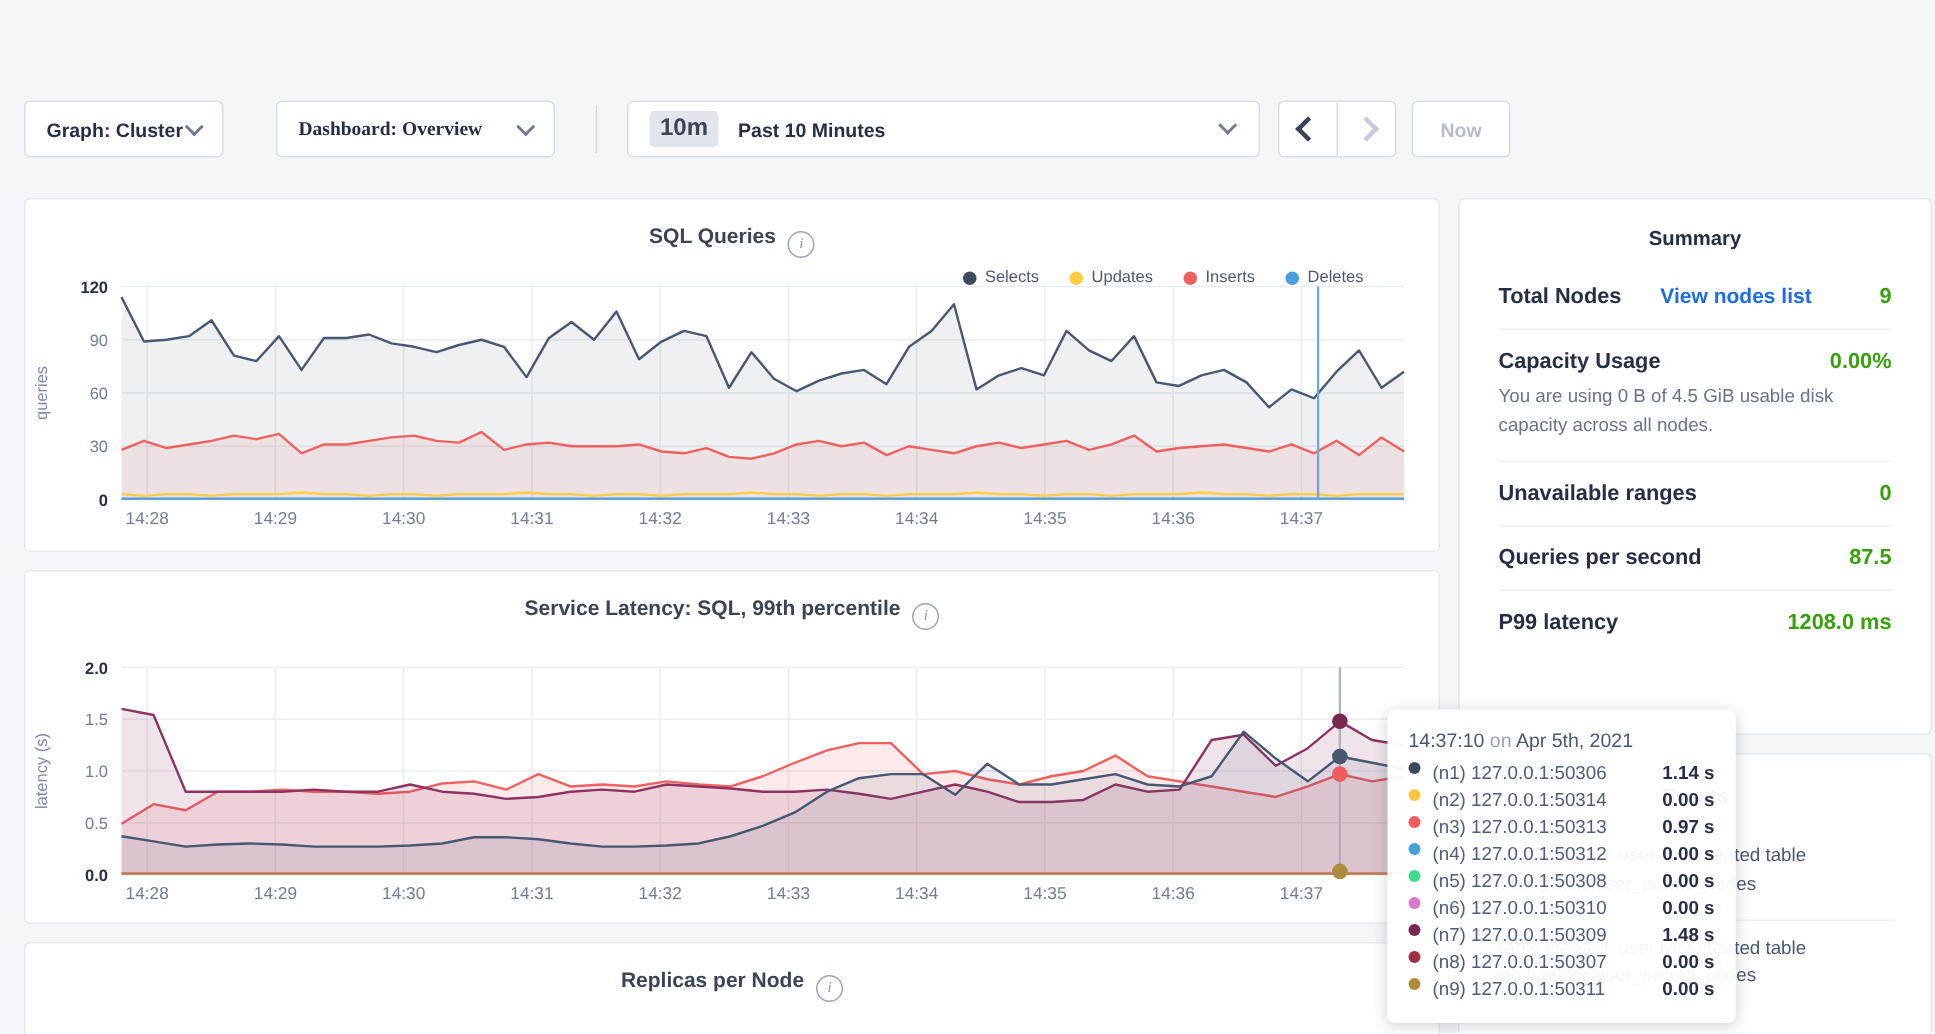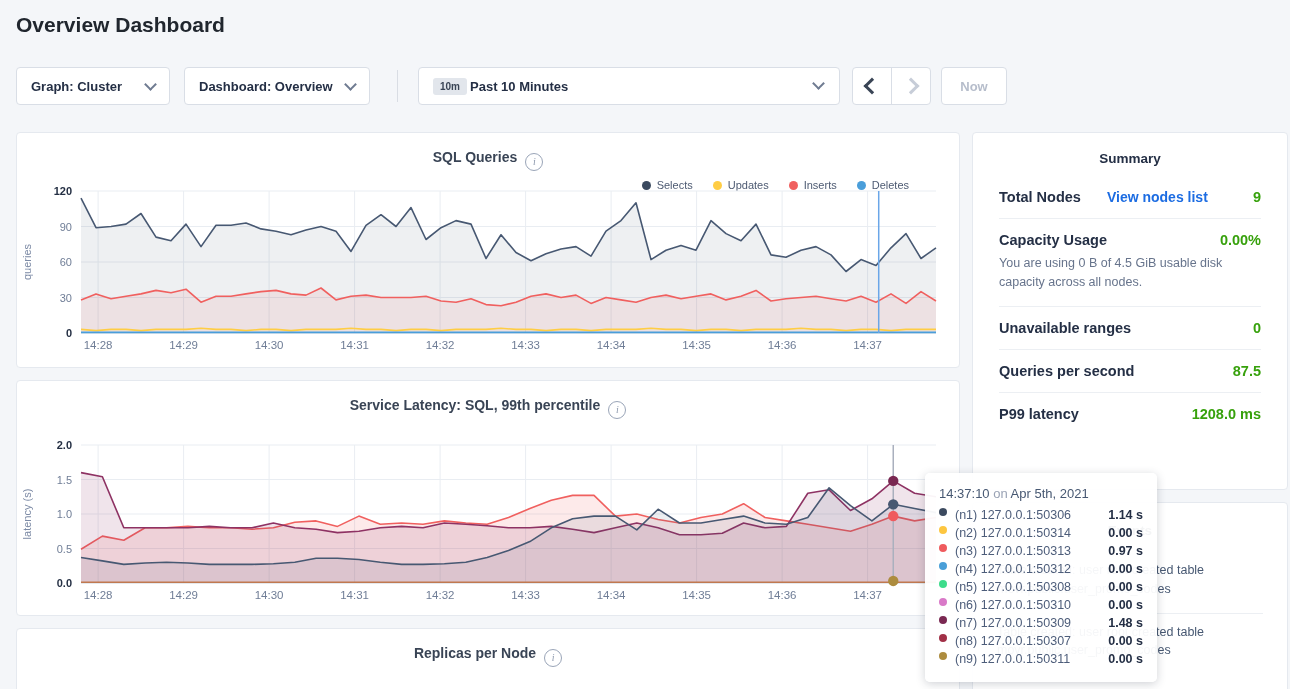--- a/index.html
+++ b/index.html
@@ -4,25 +4,25 @@
 <style>
   html,body{margin:0;padding:0;}
   .app{position:relative;width:1290px;height:689px;background:#f4f6f9;overflow:hidden;
        font-family:"Liberation Sans",sans-serif;color:#394455;}
   .page-title{position:absolute;left:16px;top:13px;font-size:21px;font-weight:700;color:#20262e;}
 
   
   .ctl{position:absolute;top:67px;height:38px;box-sizing:border-box;background:#fff;
        border:1px solid #d9dee6;border-radius:4px;display:flex;align-items:center;
        font-size:13px;font-weight:700;color:#242f45;cursor:pointer;}
-  .dd1{left:16px;width:154px;padding:0 14px;justify-content:space-between;}
-  .dd2{left:184px;width:186px;padding:5px 14px;justify-content:space-between;}
+  .dd1{left:16px;width:133px;padding:0 14px;justify-content:space-between;}
+  .dd2{left:184px;width:186px;padding:5px 14px;justify-content:space-between;font-family:Liberation Serif, serif;}
   .vdivider{position:absolute;left:397px;top:70px;width:1px;height:32px;background:#d9dde4;}
   .timesel{left:418px;width:422px;padding:0 14px;}
-  .badge{background:#e2e6ec;border-radius:3px;padding:3px 7px;font-size:10px;font-weight:700;color:#394455;margin-right:3px;text-align:right;}
+  .badge{background:#e2e6ec;border-radius:3px;padding:3px 7px;font-size:16px;font-weight:700;color:#394455;margin-right:13px;text-align:right;}
   .chev{display:inline-block;width:7px;height:7px;border-top:2px solid #6f7b91;border-right:2px solid #6f7b91;}
   .chev.down{transform:rotate(135deg);margin-top:-4px;}
   .chev.left{transform:rotate(-135deg);border-color:#394455;border-width:3px;width:9px;height:9px;}
   .chev.right{transform:rotate(45deg);border-color:#c7cdd8;border-width:3px;width:9px;height:9px;}
   .timesel .chev{position:absolute;right:16px;top:15px;}
   .arrows{left:852px;width:79px;padding:0;}
   .arrowbtn{flex:1;height:100%;display:flex;align-items:center;justify-content:center;}
   .arrowbtn+.arrowbtn{border-left:1px solid #d9dee6;}
   .nowbtn{left:941px;width:66px;justify-content:center;color:#b6bdcb;cursor:default;}
 
@@ -66,21 +66,20 @@
   .tt-head .on{color:#9aa3b5;}
   .tt-row{display:flex;align-items:flex-start;gap:8px;font-size:12.5px;color:#4d5d7a;height:18px;}
   .tt-row .dot{width:8px;height:8px;border-radius:50%;flex:0 0 auto;}
   .tt-row .v{margin-left:auto;font-weight:700;color:#242f45;}
 </style>
 </head>
 <body>
 
 <div class="app">
 
-  <div class="page-title">Overview Dashboard</div>
 
   <div class="ctl dd1">
     <span>Graph: Cluster</span>
     <span class="chev down"></span>
   </div>
   <div class="ctl dd2">
     <span>Dashboard: Overview</span>
     <span class="chev down"></span>
   </div>
   <div class="vdivider"></div>

